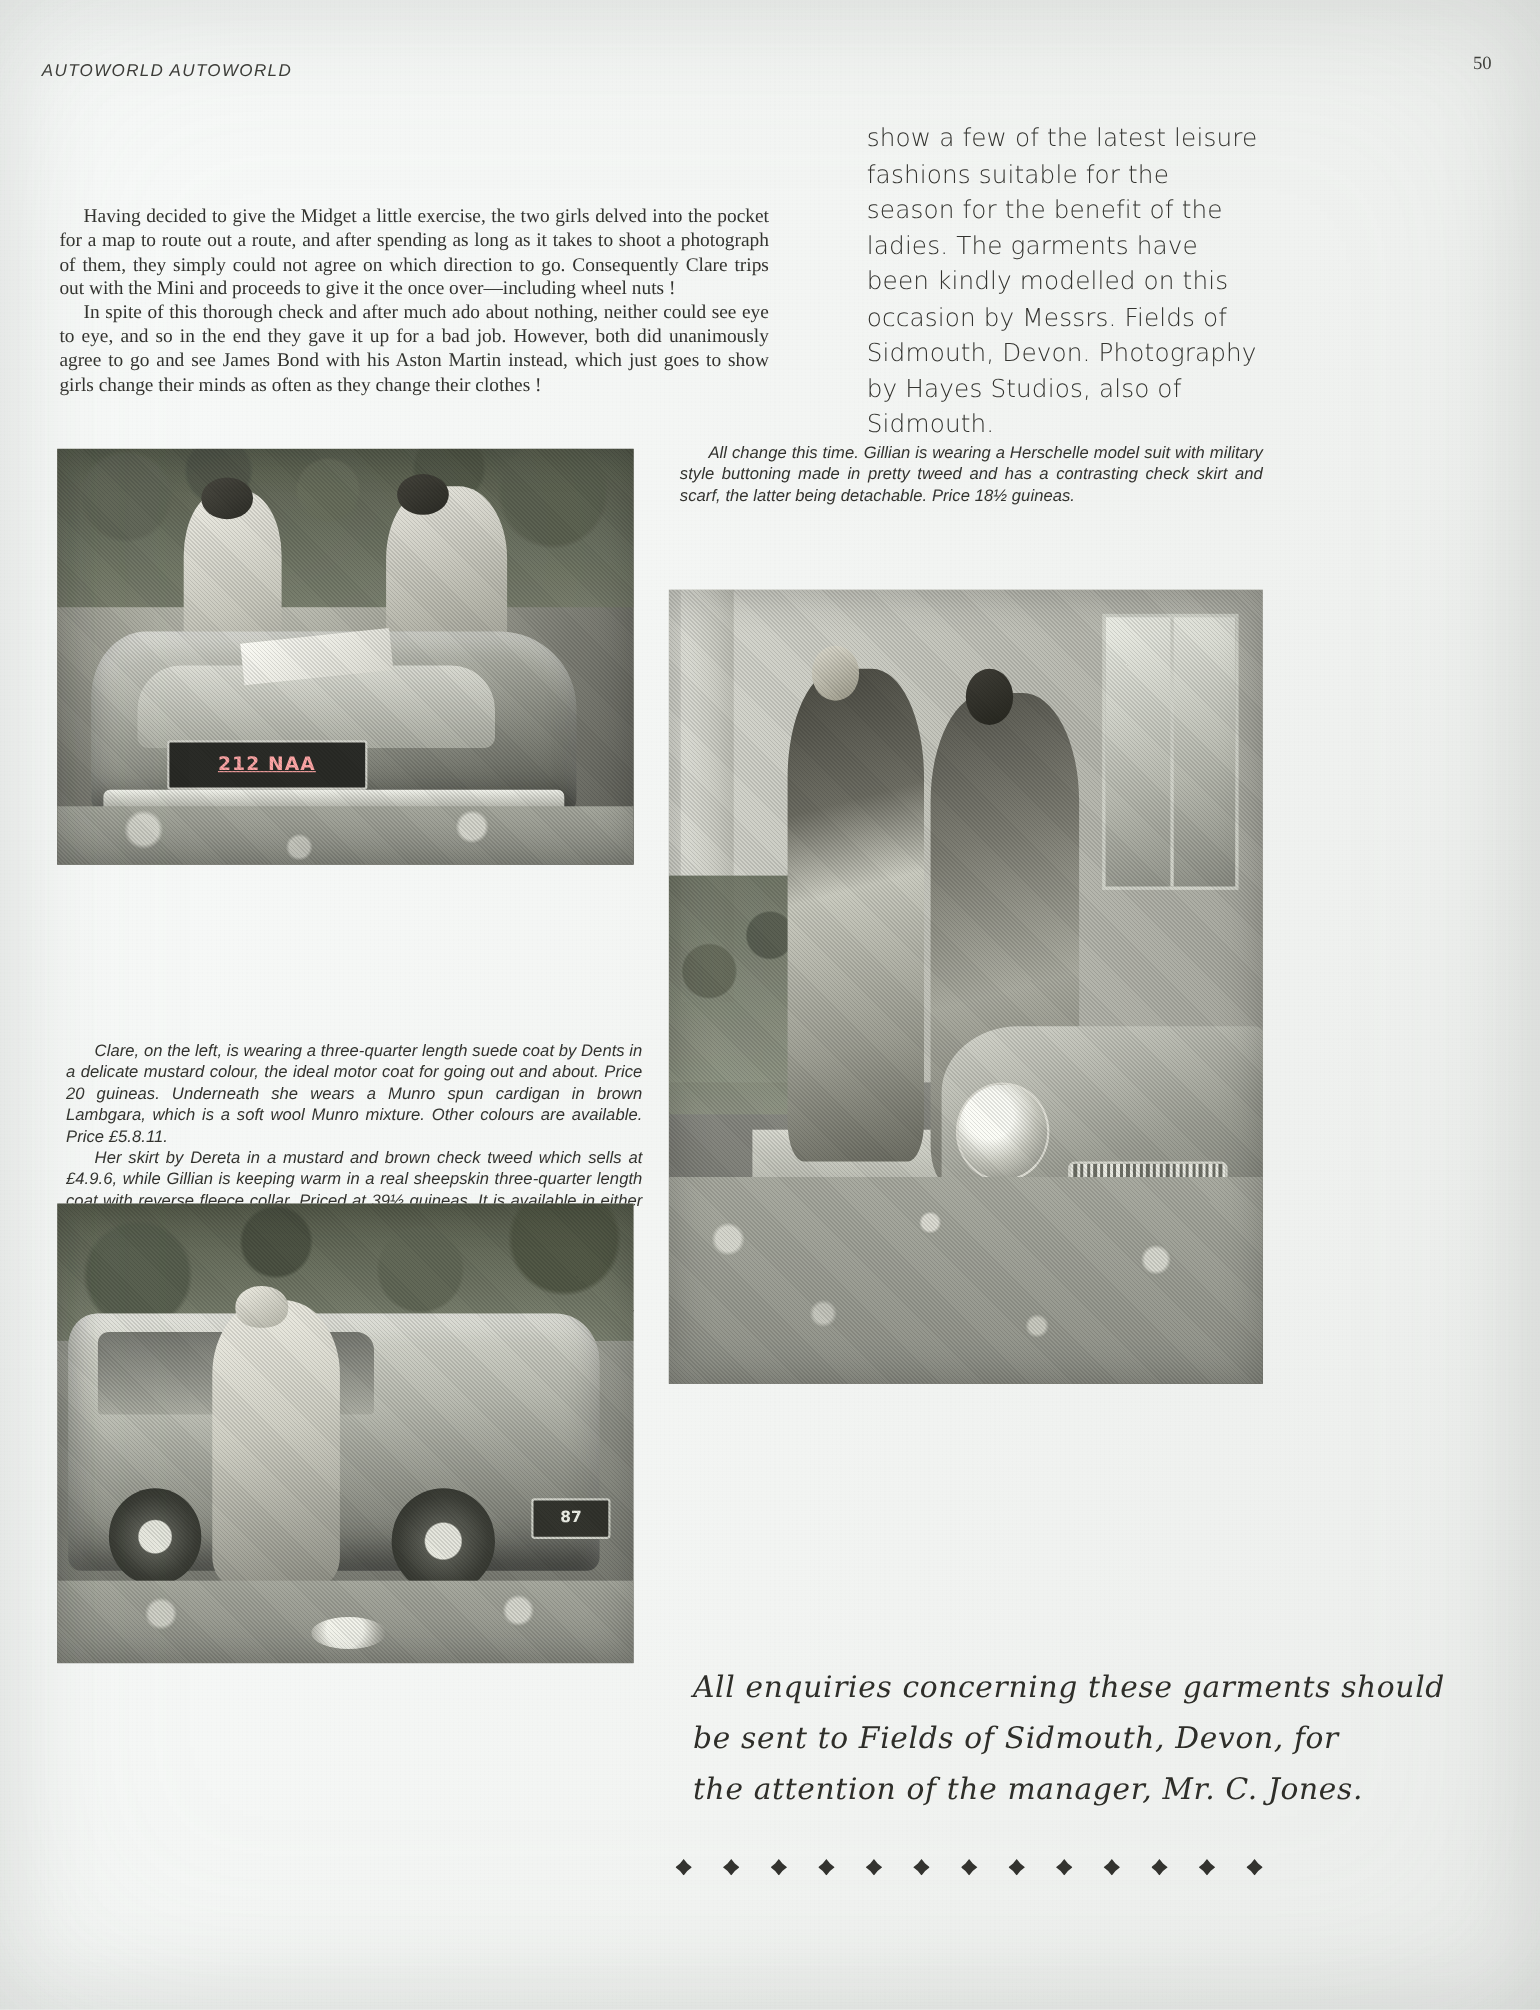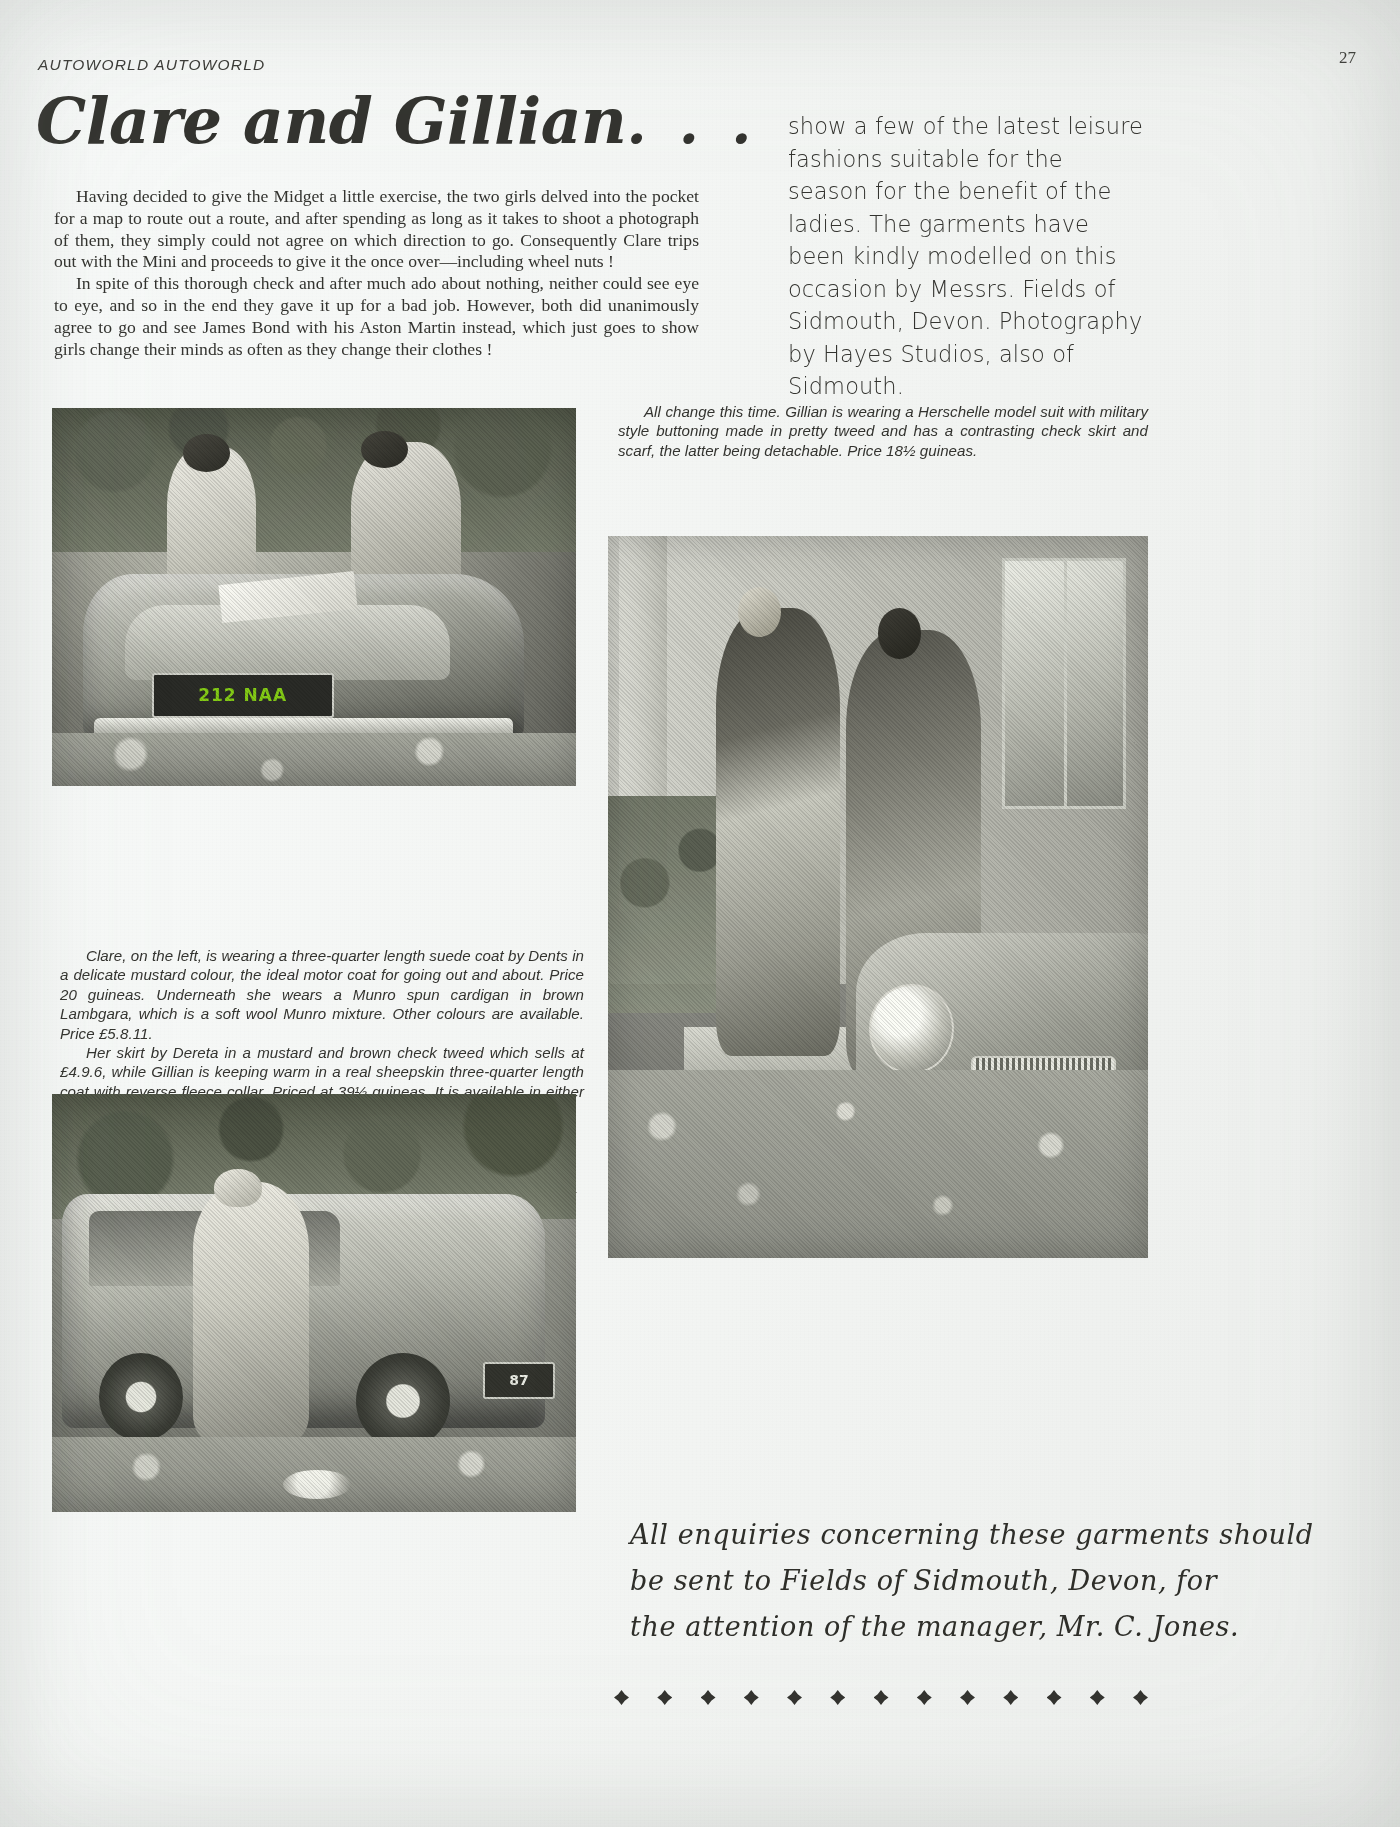--- a/index.html
+++ b/index.html
@@ -106,22 +106,22 @@
   #photo-midget .bootlid {
     position:absolute; left:14%; top:52%; width:62%; height:20%;
     border-radius:40px 40px 10px 10px;
     background:linear-gradient(180deg,#e3e4dc,#b2b4aa);
     opacity:.8;
   }
   .plate {
     position:absolute; left:19%; top:70%; width:34%; height:11%;
     background:#2a2b27; border:2px solid #cfd0c8; border-radius:3px;
     display:flex; align-items:center; justify-content:center;
-    color:#84cc16; font-family:"DejaVu Sans", sans-serif;
-    font-weight:700; font-size:17px; letter-spacing:1px;
+    color:#fca5a5; font-family:"DejaVu Sans", sans-serif;
+    font-weight:700; font-size:17px; letter-spacing:1px;text-decoration:underline;
   }
   #photo-midget .bumper {
     position:absolute; left:8%; top:82%; width:80%; height:6%;
     background:linear-gradient(180deg,#f0f1ea,#9a9c92);
     border-radius:6px;
   }
   #photo-midget .ground {
     position:absolute; left:0; bottom:0; width:100%; height:14%;
     background:
       radial-gradient(circle at 15% 40%, #d2d3ca 0 3%, transparent 4%),
@@ -330,25 +330,22 @@
   }
 </style>
 </head>
 <body>
 
 <div class="page">
   <div class="paper-tint"></div>
   <div class="grain"></div>
 
   <div class="runhead">AUTOWORLD AUTOWORLD</div>
-  <div class="folio">27</div>
-
-  <div class="title">
-    <span>Clare and Gillian</span><span class="dots">. . .</span>
-  </div>
+  <div class="folio">50</div>
+
 
   <div class="intro">show a few of the latest leisure fashions suitable for the season for the benefit of the ladies. The garments have been kindly modelled on this occasion by Messrs. Fields of Sidmouth, Devon. Photography by Hayes Studios, also of Sidmouth.</div>
 
   <div class="bodycol">
     <p>Having decided to give the Midget a little exercise, the two girls delved into the pocket for a map to route out a route, and after spending as long as it takes to shoot a photograph of them, they simply could not agree on which direction to go. Consequently Clare trips out with the Mini and proceeds to give it the once over—including wheel nuts !</p>
     <p>In spite of this thorough check and after much ado about nothing, neither could see eye to eye, and so in the end they gave it up for a bad job. However, both did unanimously agree to go and see James Bond with his Aston Martin instead, which just goes to show girls change their minds as often as they change their clothes !</p>
   </div>
 
   <div class="caption" id="caption-top-right">
     <p>All change this time. Gillian is wearing a Herschelle model suit with military style buttoning made in pretty tweed and has a contrasting check skirt and scarf, the latter being detachable. Price 18½ guineas.</p>

